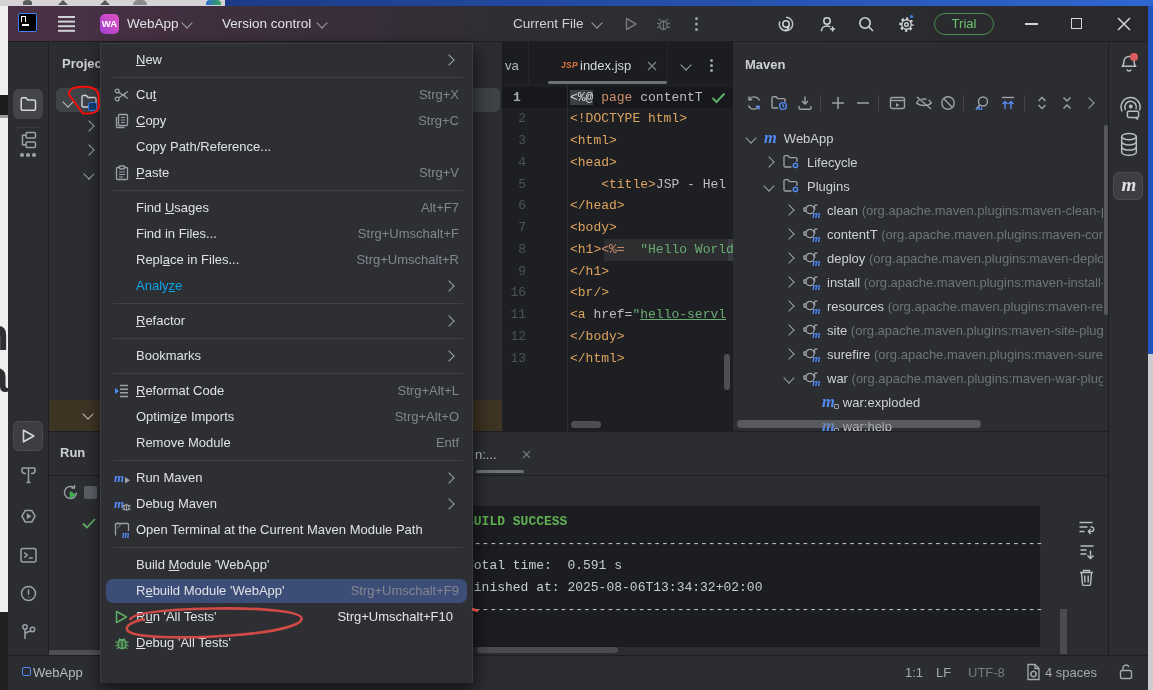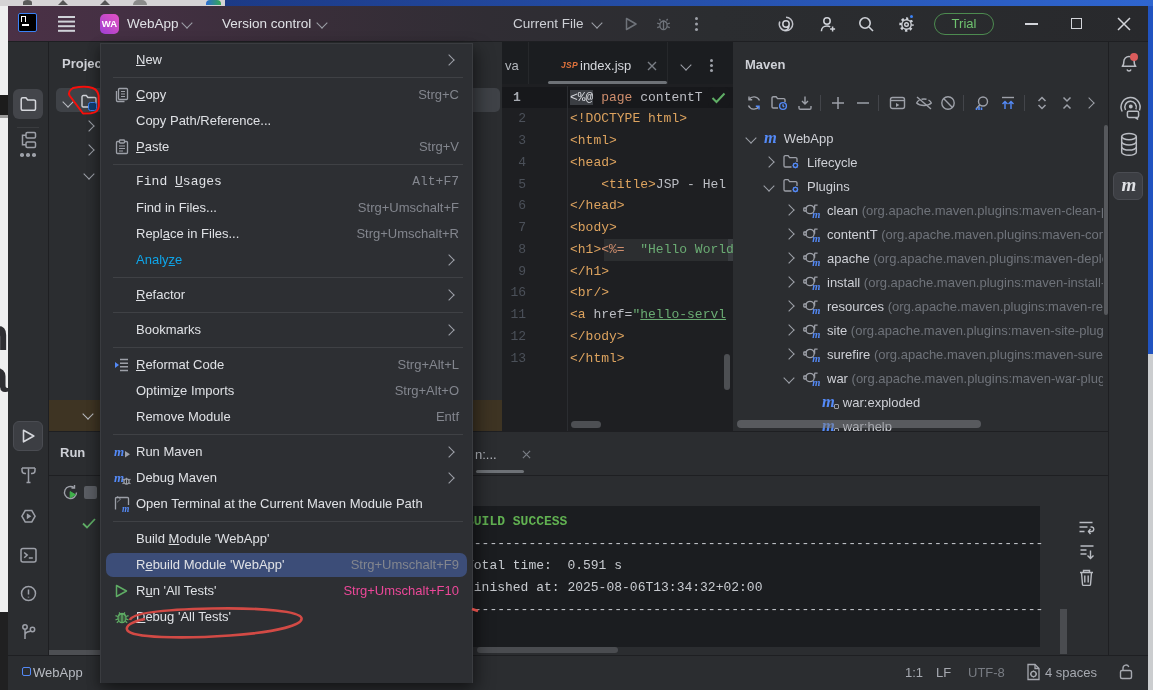--- a/index.html
+++ b/index.html
@@ -333,21 +333,21 @@
           <span class="mpkg"> (org.apache.maven.plugins:maven-compiler-plugin:3.13.0)</span>
         </div>
     <div class="mrow" style="top:120px;">
           <div class="chev-r" style="margin-left:52px;flex-shrink:0;"></div>
       <svg style="margin-left:10px;flex-shrink:0;" width="18" height="17" viewBox="0 0 18 17" fill="none" stroke="#9da0a8" stroke-width="1.3">
             <circle cx="7" cy="7.5" r="4.2"></circle>
             <rect x="0.8" y="6" width="2.4" height="3" rx="0.5" fill="#2b2d30"></rect>
             <path d="M11.4 3.2 h3.2 M11.6 3.2 v4.6"></path>
             <text x="9.2" y="16" font-family="Liberation Serif" font-style="italic" font-weight="bold" font-size="10.5" fill="#548af7" stroke="none">m</text>
           </svg>
-      <span class="mname" style="margin-left:6px;">apache</span>
+      <span class="mname" style="margin-left:6px;">deploy</span>
           <span class="mpkg"> (org.apache.maven.plugins:maven-deploy-plugin:3.1.1)</span>
         </div>
     <div class="mrow" style="top:144px;">
           <div class="chev-r" style="margin-left:52px;flex-shrink:0;"></div>
       <svg style="margin-left:10px;flex-shrink:0;" width="18" height="17" viewBox="0 0 18 17" fill="none" stroke="#9da0a8" stroke-width="1.3">
             <circle cx="7" cy="7.5" r="4.2"></circle>
             <rect x="0.8" y="6" width="2.4" height="3" rx="0.5" fill="#2b2d30"></rect>
             <path d="M11.4 3.2 h3.2 M11.6 3.2 v4.6"></path>
             <text x="9.2" y="16" font-family="Liberation Serif" font-style="italic" font-weight="bold" font-size="10.5" fill="#548af7" stroke="none">m</text>
           </svg>
@@ -503,20 +503,31 @@
   <div class="mitem" style="position:relative;height:26px;">
     <div style="position:absolute;left:35px;top:5px;color:#dfe1e5;"><u>N</u>ew</div>
     <div class="chev-r" style="position:absolute;right:19px;top:9px;"></div>
   </div>
   <div style="height:9px;display:flex;align-items:center;">
         <div style="margin-left:12px;width:350px;height:1px;background:#3f4145;"></div>
       </div>
   <div class="mitem" style="position:relative;height:26px;">
     <div style="position:absolute;left:13px;top:5px;">
           <svg class="mic" width="16" height="16" viewBox="0 0 16 16" fill="none" stroke="#9da0a8" stroke-width="1.3">
+            <circle cx="3.2" cy="4" r="1.9"></circle>
+            <circle cx="3.2" cy="12" r="1.9"></circle>
+            <path d="M4.8 5.2 L14 11.5 M4.8 10.8 L14 4.5 M10.5 7.1 l.8.55 M10.5 8.9 l.8-.55"></path>
+          </svg>
+        </div>
+    <div style="position:absolute;left:35px;top:5px;color:#dfe1e5;">Cu<u>t</u></div>
+    <div style="position:absolute;right:13px;top:5px;color:#83868e;">Strg+X</div>
+  </div>
+  <div class="mitem" style="position:relative;height:26px;">
+    <div style="position:absolute;left:13px;top:5px;">
+          <svg class="mic" width="16" height="16" viewBox="0 0 16 16" fill="none" stroke="#9da0a8" stroke-width="1.3">
             <rect x="4.5" y="1.5" width="9" height="11" rx="1"></rect>
             <path d="M7 4.5 h4 M7 7 h4 M7 9.5 h4" stroke-width="1.1"></path>
             <path d="M2.5 4 v9.5 a1 1 0 0 0 1 1 h7"></path>
           </svg>
         </div>
     <div style="position:absolute;left:35px;top:5px;color:#dfe1e5;"><u>C</u>opy</div>
     <div style="position:absolute;right:13px;top:5px;color:#83868e;">Strg+C</div>
   </div>
   <div class="mitem" style="position:relative;height:26px;">
     <div style="position:absolute;left:35px;top:5px;color:#dfe1e5;">Copy Path/Reference...</div>
@@ -528,21 +539,21 @@
             <rect x="5.5" y="1" width="5" height="3" rx="0.8"></rect>
             <path d="M5 7 h6 M5 9.5 h6 M5 12 h4" stroke-width="1.1"></path>
           </svg>
         </div>
     <div style="position:absolute;left:35px;top:5px;color:#dfe1e5;"><u>P</u>aste</div>
     <div style="position:absolute;right:13px;top:5px;color:#83868e;margin-left:25px;">Strg+V</div>
   </div>
   <div style="height:9px;display:flex;align-items:center;">
         <div style="margin-left:12px;width:350px;height:1px;background:#3f4145;"></div>
       </div>
-  <div class="mitem" style="position:relative;height:26px;font-family:Liberation Mono, monospace;">
+  <div class="mitem" style="position:relative;height:26px;">
     <div style="position:absolute;left:35px;top:5px;color:#dfe1e5;">Find <u>U</u>sages</div>
     <div style="position:absolute;right:13px;top:5px;color:#83868e;">Alt+F7</div>
   </div>
   <div class="mitem" style="position:relative;height:26px;">
     <div style="position:absolute;left:35px;top:5px;color:#dfe1e5;">Find in Files...</div>
     <div style="position:absolute;right:13px;top:5px;color:#83868e;">Strg+Umschalt+F</div>
   </div>
   <div class="mitem" style="position:relative;height:26px;">
     <div style="position:absolute;left:35px;top:5px;color:#dfe1e5;text-align:center;">Repl<u>a</u>ce in Files...</div>
     <div style="position:absolute;right:13px;top:5px;color:#83868e;">Strg+Umschalt+R</div>
@@ -636,21 +647,21 @@
     <div style="position:absolute;left:35px;top:5px;color:#dfe1e5;">R<u>e</u>build Module 'WebApp'</div>
     <div style="position:absolute;right:13px;top:5px;color:#83868e;">Strg+Umschalt+F9</div>
   </div>
   <div class="mitem" style="position:relative;height:26px;">
     <div style="position:absolute;left:13px;top:5px;">
           <svg class="mic" width="15" height="16" viewBox="0 0 15 16" fill="none" stroke="#5fad65" stroke-width="1.5" stroke-linejoin="round">
             <path d="M2.5 2.5 L12.5 8 L2.5 13.5 z"></path>
           </svg>
         </div>
     <div style="position:absolute;left:35px;top:5px;color:#dfe1e5;">R<u>u</u>n 'All Tests'</div>
-    <div style="position:absolute;right:13px;top:5px;color:#ec4899;">Strg+Umschalt+F10</div>
+    <div style="position:absolute;right:19px;top:5px;color:#e5e5e5;">Strg+Umschalt+F10</div>
   </div>
   <div class="mitem" style="position:relative;height:26px;">
     <div style="position:absolute;left:13px;top:5px;">
           <svg class="mic" width="16" height="16" viewBox="0 0 16 16" fill="none" stroke="#5fad65" stroke-width="1.3">
             <ellipse cx="8" cy="9" rx="4" ry="4.6" fill="#3c5a40"></ellipse>
             <path d="M8 4.4 v9.2 M4.6 6.5 a4.5 4.5 0 0 1 6.8 0" fill="none"></path>
             <path d="M5 3.5 l1.4 1.5 M11 3.5 l-1.4 1.5 M3.9 7.5 l-2.4-.8 M12.1 7.5 l2.4-.8 M3.9 10 l-2.4.8 M12.1 10 l2.4.8 M4.6 12.2 l-1.8 1.6 M11.4 12.2 l1.8 1.6"></path>
           </svg>
         </div>
     <div style="position:absolute;left:35px;top:5px;color:#dfe1e5;"><u>D</u>ebug 'All Tests'</div>

